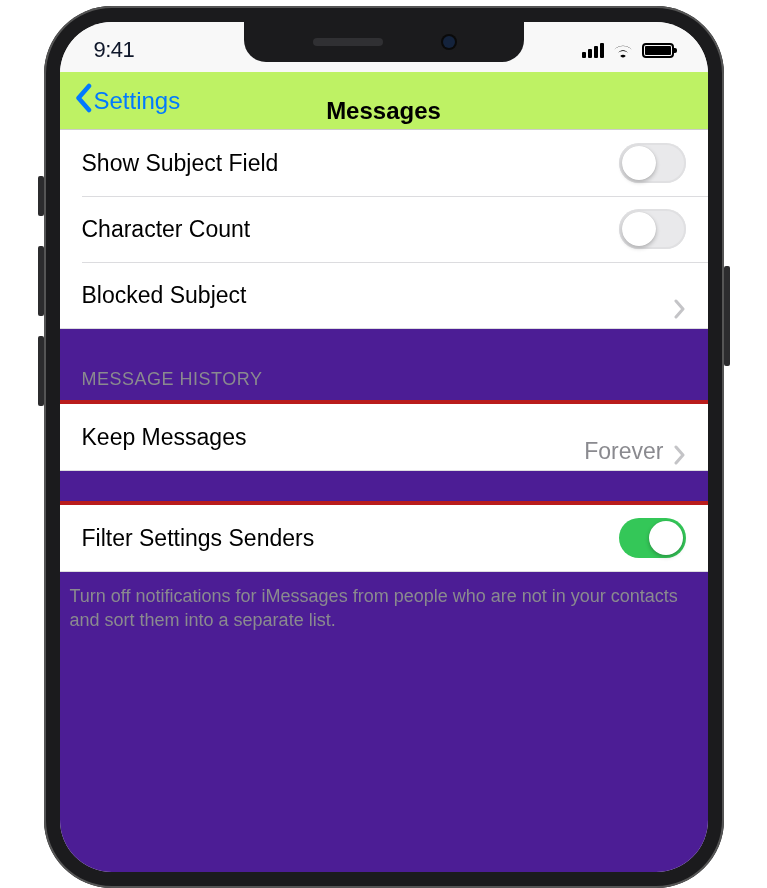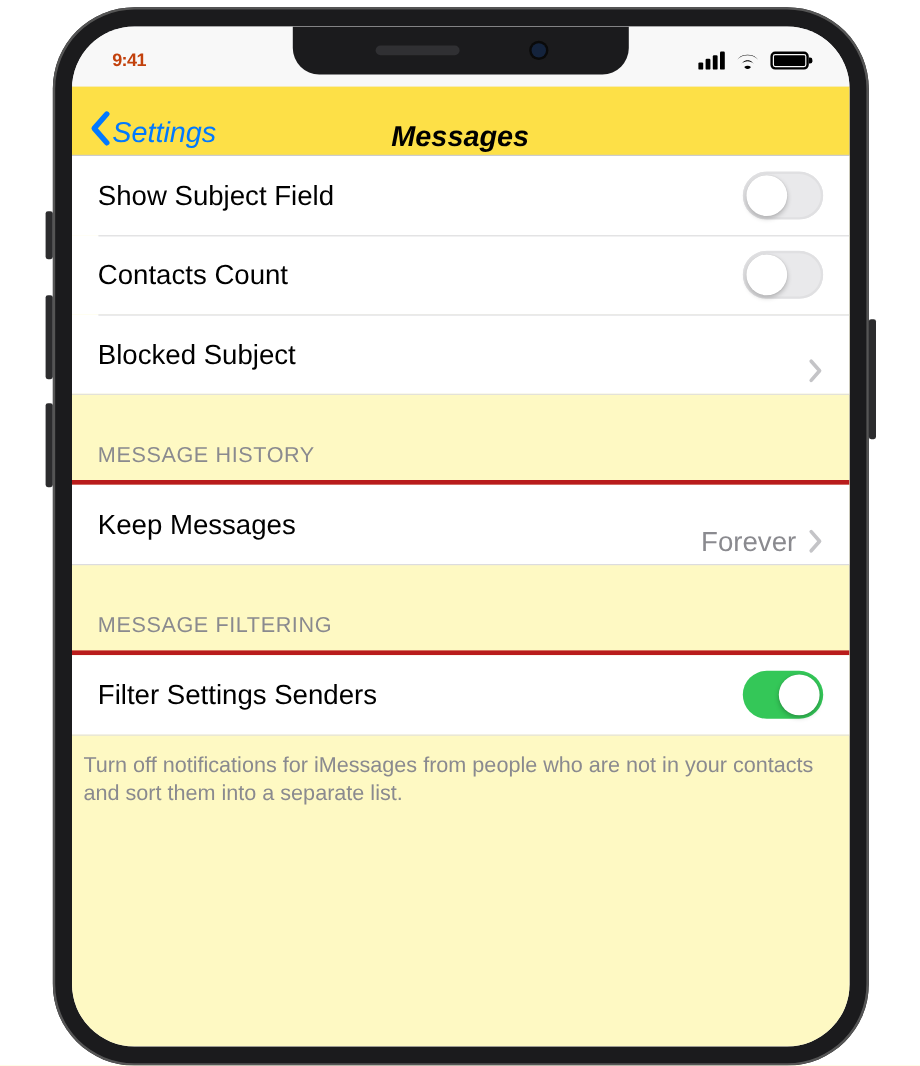--- a/index.html
+++ b/index.html
@@ -69,23 +69,23 @@
       position: relative;
       height: 50px;
       display: flex;
       justify-content: space-between;
       align-items: center;
       padding: 0 34px;
       background: #f8f8f8;
       z-index: 10;
     }
     .status-time {
-      font-size: 15px;
-      font-weight: 700;
-      color: #c2410c;
+      font-size: 22px;
+      font-weight: 400;
+      color: #0f172a;
       letter-spacing: -0.5px;
       padding-top: 6px;
     }
     .status-icons {
       display: flex;
       align-items: center;
       gap: 8px;
       padding-top: 6px;
     }
     .cell-bars {
@@ -108,46 +108,45 @@
     }
     .battery::after {
       content: ""; position: absolute; right: -5px; top: 3px; width: 3px; height: 5px;
       background: #000; border-radius: 0 2px 2px 0;
     }
     .battery div { width: 100%; height: 100%; background: #000; border-radius: 1px; }
 
     .nav-bar {
       position: relative;
       height: 58px;
-      background: #fde047;
+      background: #bef264;
       border-bottom: 1px solid #ccc;
       display: flex;
-      align-items: flex-end;
+      align-items: center;
       justify-content: center;
-      font-style: italic;
     }
     .nav-back {
       position: absolute;
       left: 14px;
       display: flex;
       align-items: center;
       color: #0179ff;
       font-size: 24px;
       gap: 2px;
     }
     .nav-back svg { width: 18px; height: 30px; }
     .nav-title {
       font-size: 24px; font-weight: 600; color: #000; margin-top: 21px;
     }
 
     .content {
       position: absolute;
       top: 108px; left: 0; right: 0; bottom: 0;
       overflow: hidden;
-      background: #fef9c3;
+      background: #4c1d95;
     }
 
     .cell {
       background: #fff;
       min-height: 66px;
       display: flex;
       align-items: center;
       padding: 0 22px;
       font-size: 23px;
       color: #000;
@@ -172,21 +171,21 @@
     .section-footer {
       padding: 12px 10px;
       font-size: 18px;
       color: #8a8a8f;
       line-height: 1.35;
     }
     .cell-value {
       color: #8a8a8f; font-size: 23px;
     }
     .cell-right {
-      display: flex; align-items: center; gap: 10px; margin-top: 28px;
+      display: flex; align-items: flex-end; gap: 10px; margin-top: 28px;
     }
     .chevron svg { width: 12px; height: 20px; display:block; }
 
     .switch {
       width: 67px; height: 40px; border-radius: 20px; position: relative;
       transition: background .2s;
     }
     .switch.off { background: #e9e9eb; box-shadow: inset 0 0 0 2px #e0e0e2; }
     .switch.on { background: #34c758; }
     .switch .knob {
@@ -250,21 +249,21 @@
     <div class="content">
 
       <div class="cell-group bordered-bottom">
         <div class="cell">
           <span>Show Subject Field</span>
           <div class="switch off">
               <div class="knob"></div>
             </div>
         </div>
         <div class="cell">
-          <span>Contacts Count</span>
+          <span>Character Count</span>
           <div class="switch off">
               <div class="knob"></div>
             </div>
         </div>
         <div class="cell">
           <span>Blocked Subject</span>
           <div class="cell-right">
             <span class="chevron">
               <svg viewBox="0 0 12 20">
                   <path fill="none" stroke="#c4c4c7" stroke-width="3" stroke-linecap="round" stroke-linejoin="round" d="M2 2 L9 10 L2 18"></path>
@@ -284,21 +283,20 @@
             <span class="chevron">
               <svg viewBox="0 0 12 20">
                   <path fill="none" stroke="#c4c4c7" stroke-width="3" stroke-linecap="round" stroke-linejoin="round" d="M2 2 L9 10 L2 18"></path>
                 </svg>
             </span>
           </div>
         </div>
       </div>
 
       <div class="section-spacer"></div>
-      <div class="section-header">MESSAGE FILTERING</div>
       <div class="cell-group bordered-top bordered-bottom">
         <div class="cell">
           <span>Filter Settings Senders</span>
           <div class="switch on">
               <div class="knob"></div>
             </div>
         </div>
       </div>
       <div class="section-footer">Turn off notifications for iMessages from people who are not in your contacts and sort them into a separate list.</div>
 

